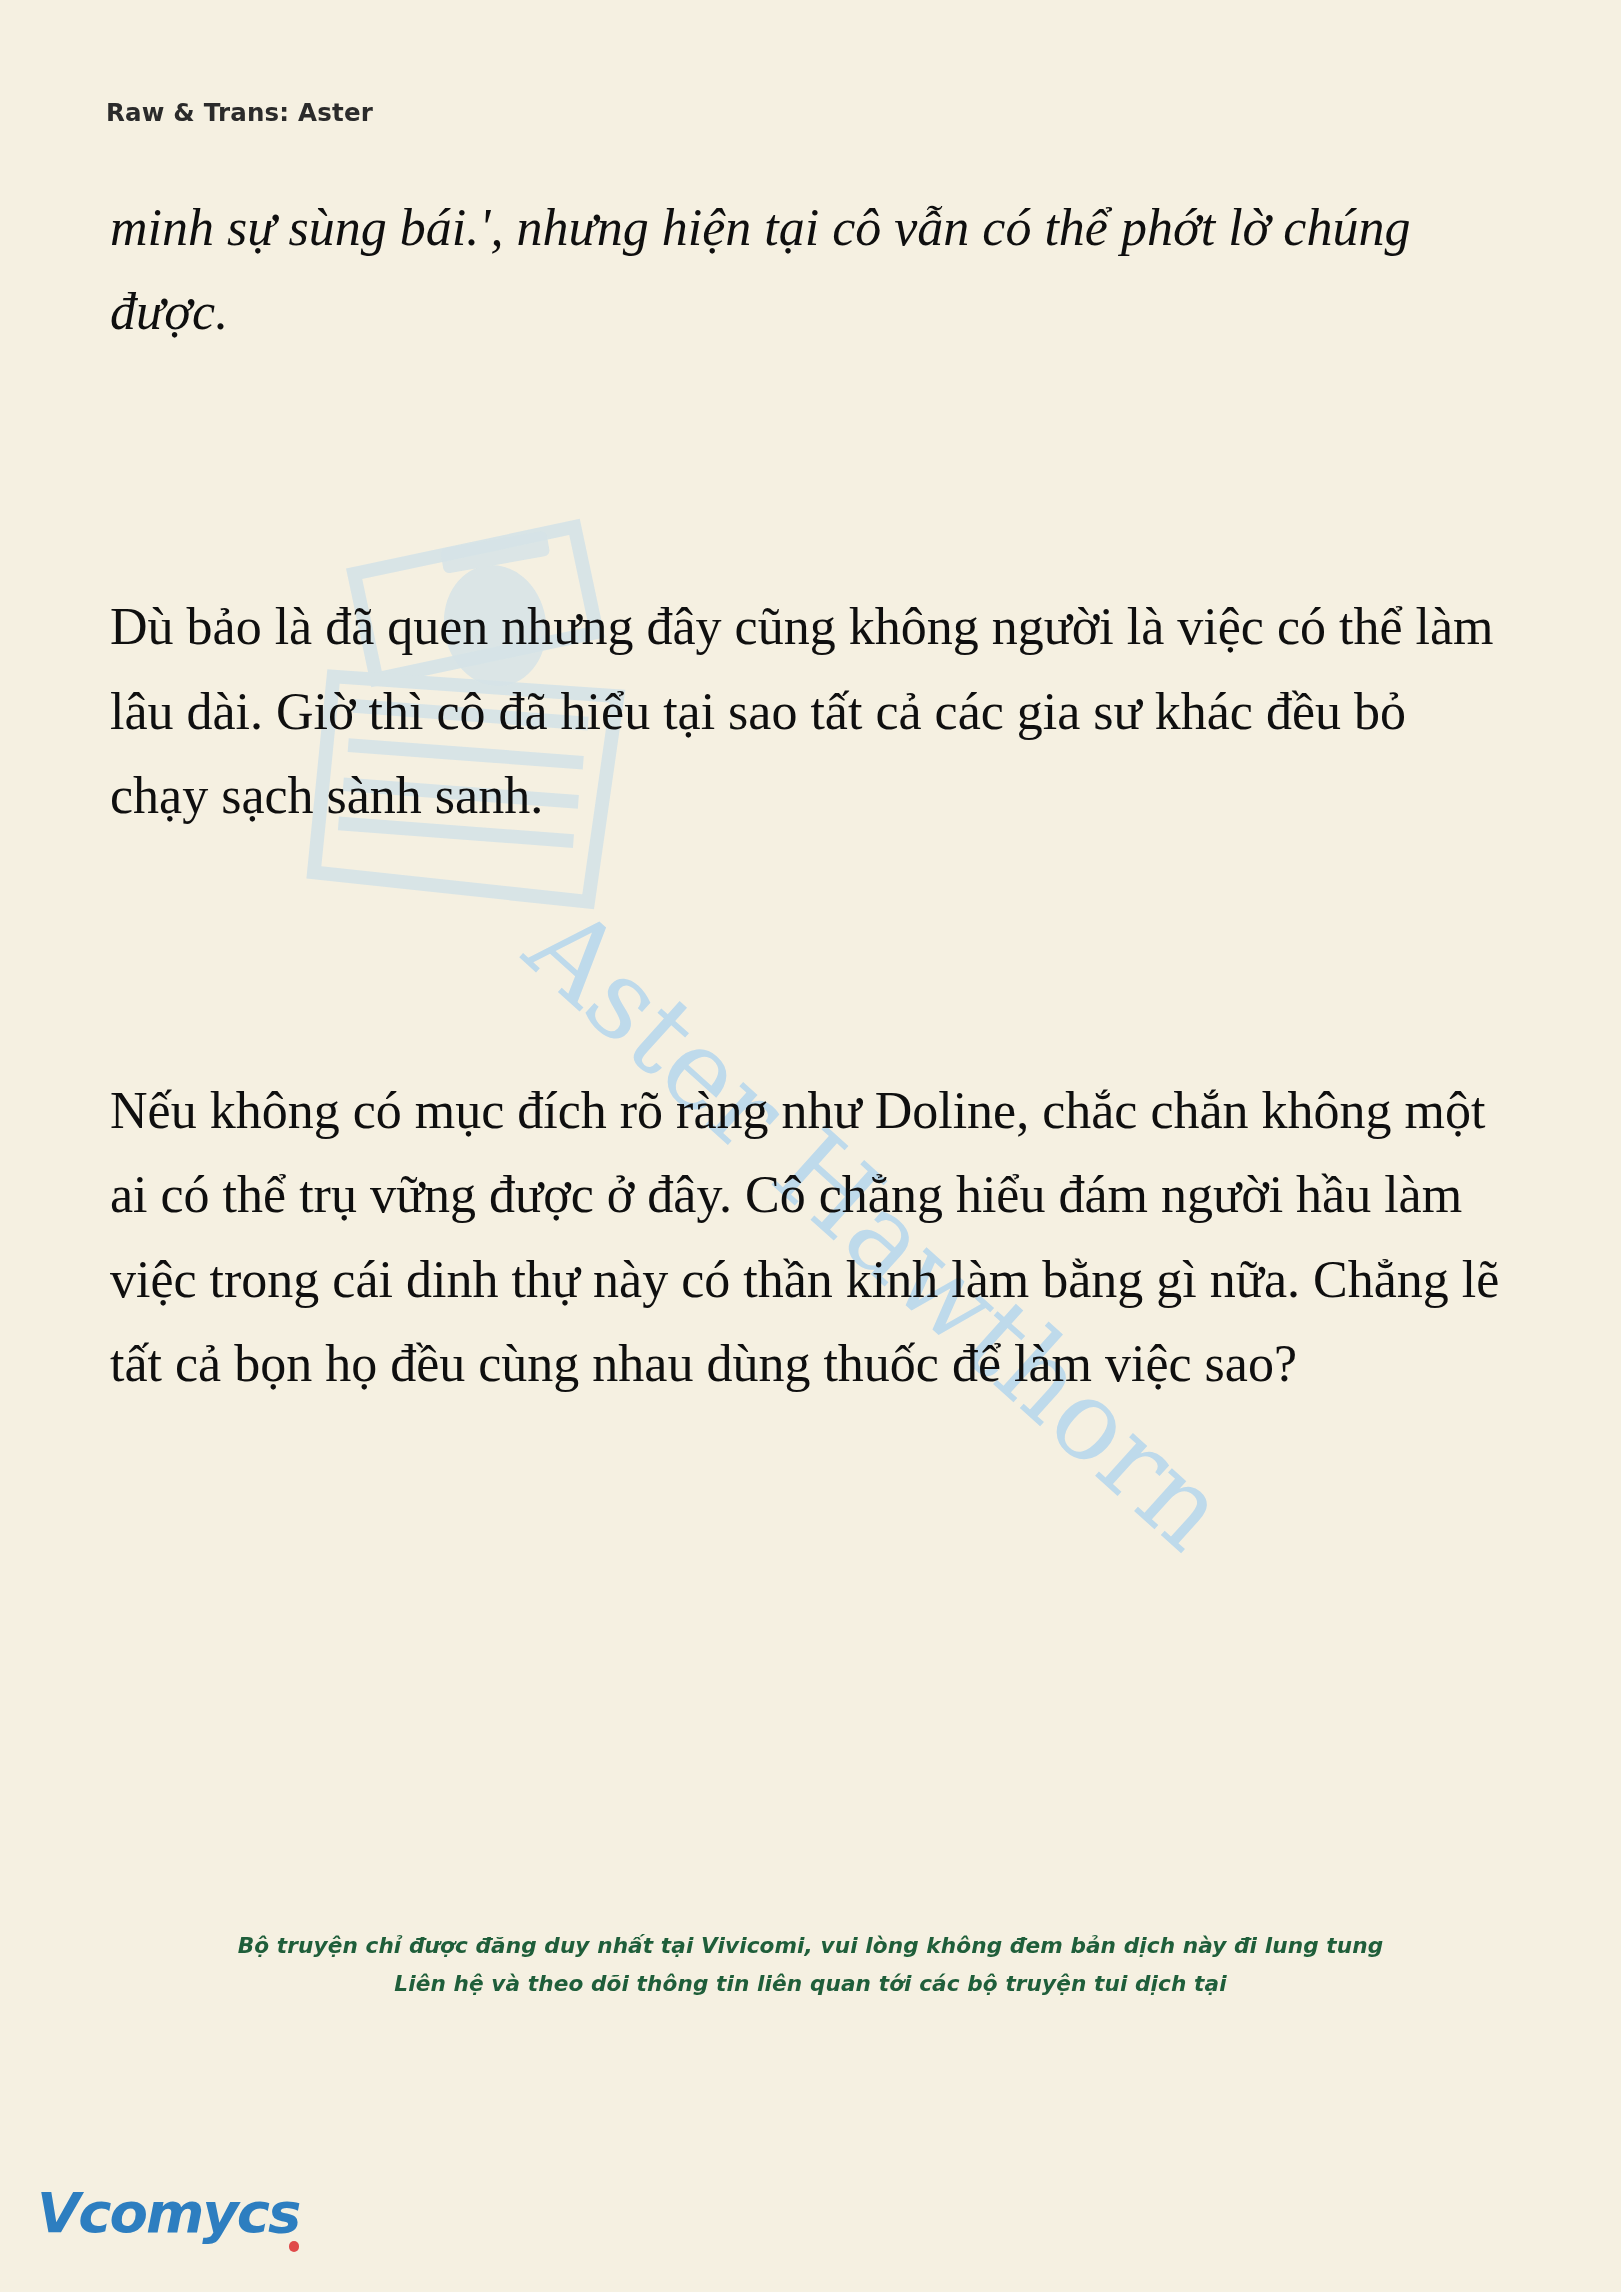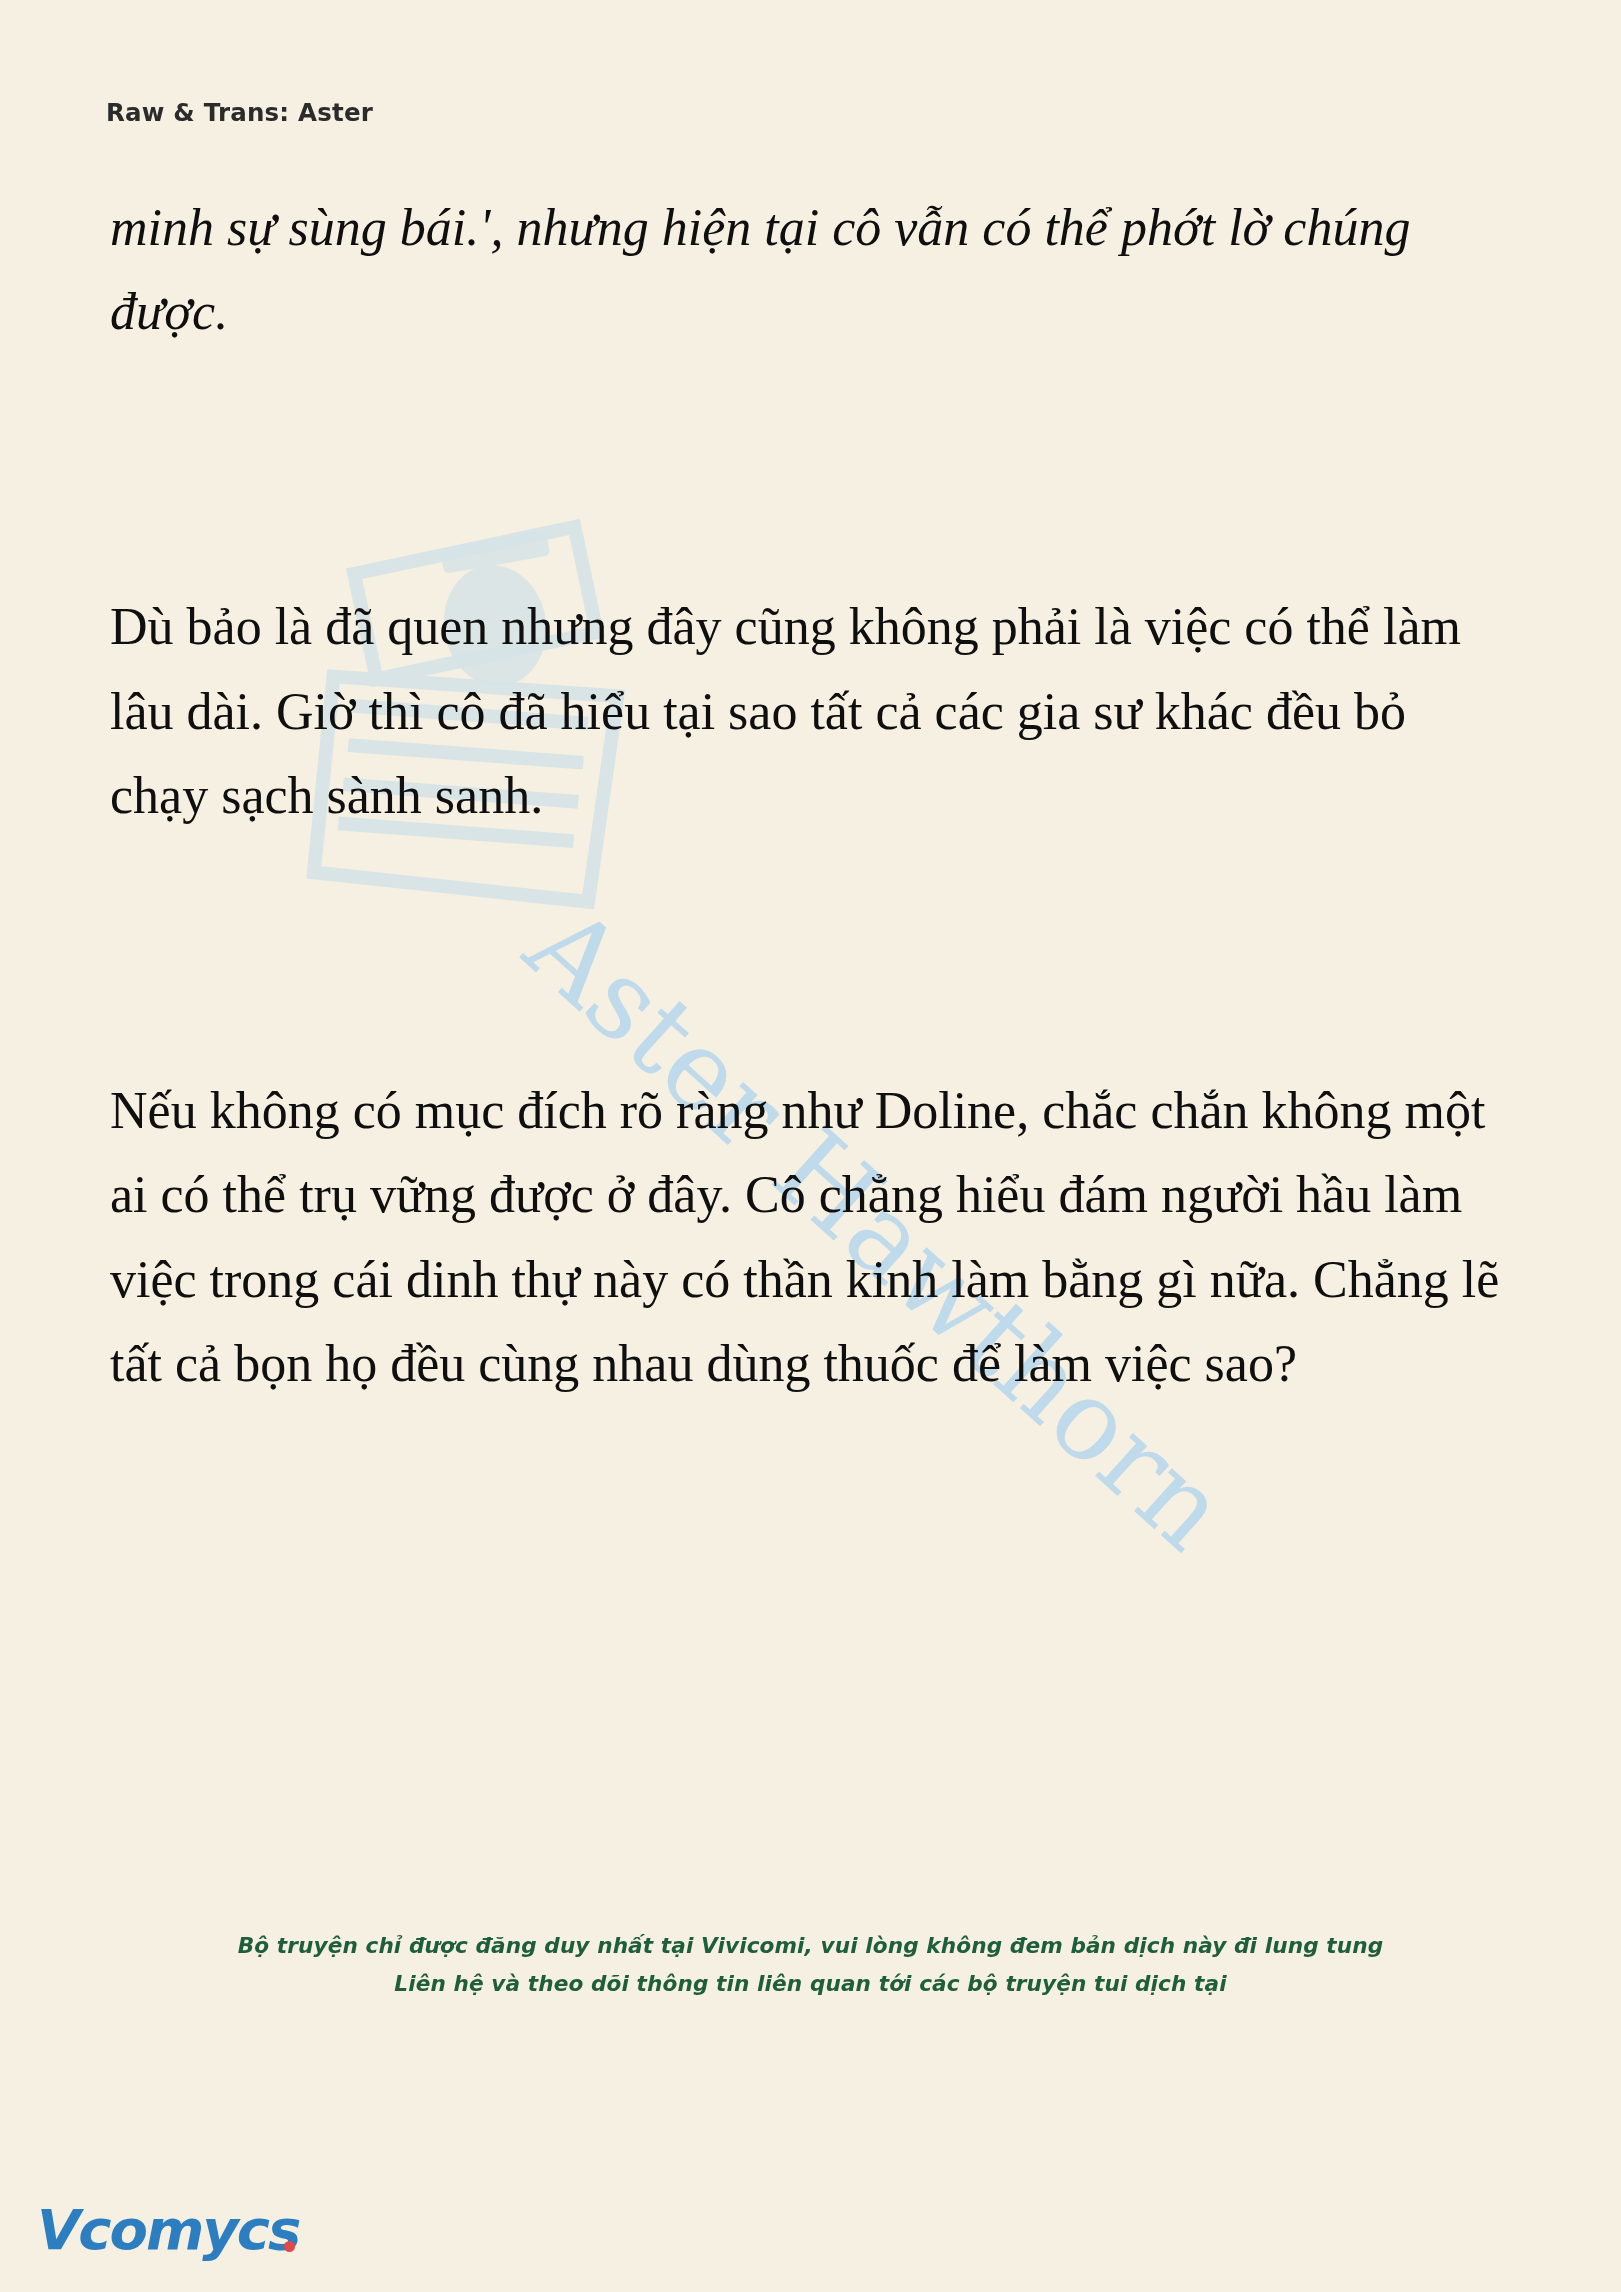--- a/index.html
+++ b/index.html
@@ -104,20 +104,21 @@
   }
 
   
   .brand {
     position: absolute;
     left: 37px;
     bottom: 35px;
     z-index: 4;
     display: flex;
     align-items: flex-end;
+    flex-direction: column;
   }
   .brand-text {
     font-family: "DejaVu Sans", sans-serif;
     font-weight: 700;
     font-style: italic;
     font-size: 56px;
     color: #2d7ec0;
     letter-spacing: -2px;
     line-height: 1;
   }
@@ -151,21 +152,21 @@
       <g fill="#bcd9ec" opacity="0.85">
         <ellipse cx="205" cy="118" rx="52" ry="62" transform="rotate(-10 205 118)"></ellipse>
         <rect x="150" y="30" width="110" height="26" rx="6" transform="rotate(-10 205 43)"></rect>
       </g>
     </svg>
     <div class="wm-text">Aster Hawthorn</div>
   </div>
 
   <div class="content">
     <p class="para p1">minh sự sùng bái.', nhưng hiện tại cô vẫn có thể phớt lờ chúng được.</p>
-    <p class="para p2">Dù bảo là đã quen nhưng đây cũng không phải là việc có thể làm lâu dài. Giờ thì cô đã hiểu tại sao tất cả các gia sư khác đều bỏ chạy sạch sành sanh.</p>
+    <p class="para p2">Dù bảo là đã quen nhưng đây cũng không người là việc có thể làm lâu dài. Giờ thì cô đã hiểu tại sao tất cả các gia sư khác đều bỏ chạy sạch sành sanh.</p>
     <p class="para p3">Nếu không có mục đích rõ ràng như Doline, chắc chắn không một ai có thể trụ vững được ở đây. Cô chẳng hiểu đám người hầu làm việc trong cái dinh thự này có thần kinh làm bằng gì nữa. Chẳng lẽ tất cả bọn họ đều cùng nhau dùng thuốc để làm việc sao?</p>
   </div>
 
   <div class="footer-note">
     <div>Bộ truyện chỉ được đăng duy nhất tại Vivicomi, vui lòng không đem bản dịch này đi lung tung</div>
     <div>Liên hệ và theo dõi thông tin liên quan tới các bộ truyện tui dịch tại</div>
   </div>
 
   <div class="brand">
     <span class="brand-text">Vcomycs</span>

